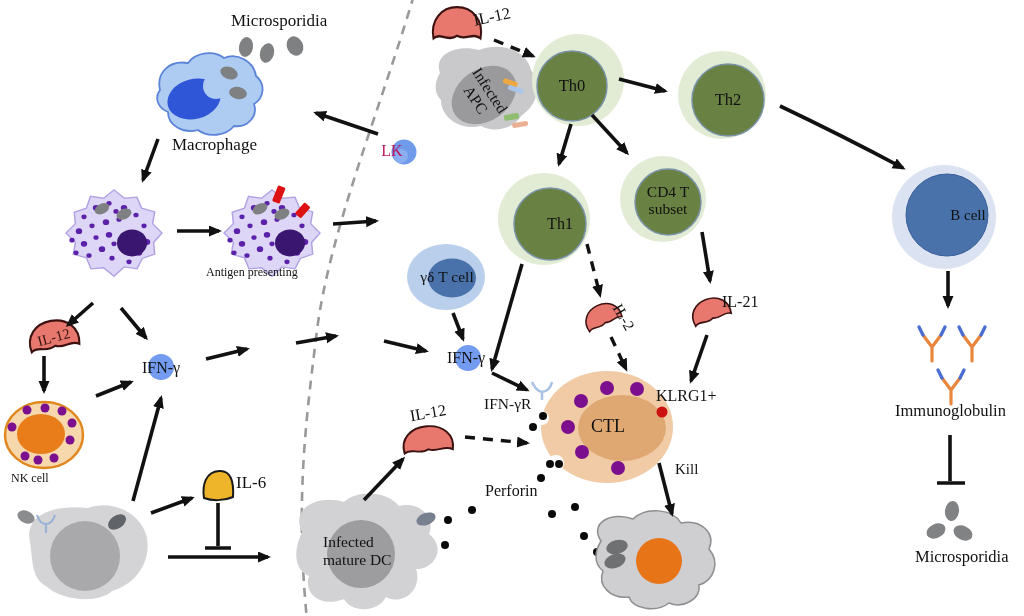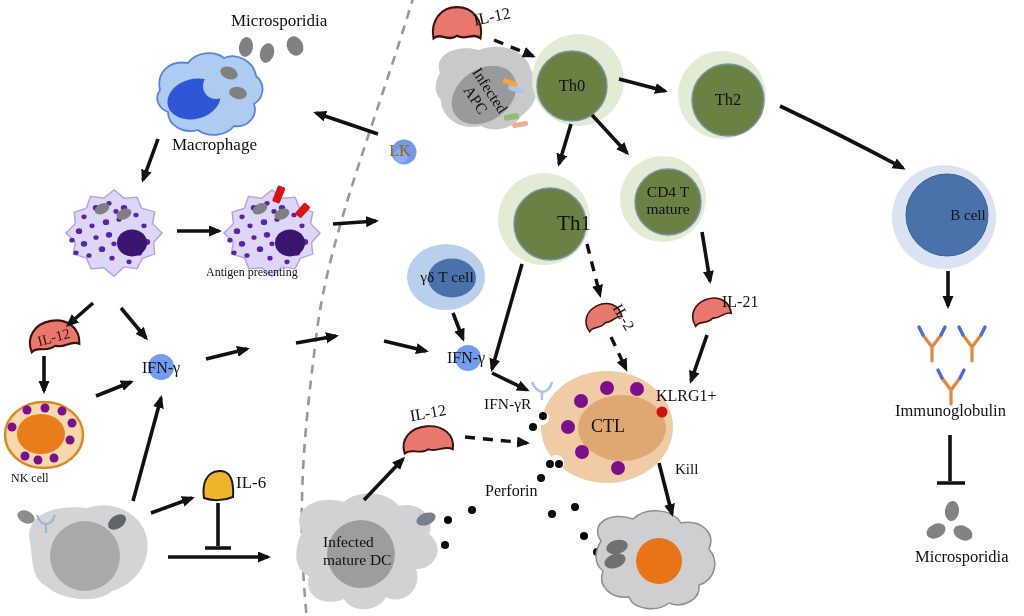--- a/index.html
+++ b/index.html
@@ -276,29 +276,29 @@
   <path class="tbar" d="M950,435 V481 M937,483 H965"></path>
 </svg>
 
 <div class="lbl" style="left:231px;top:12px;font-size:17px">Microsporidia</div>
 <div class="lbl" style="left:172px;top:136px;font-size:17px">Macrophage</div>
 <div class="lbl" style="left:206px;top:266px;font-size:12px">Antigen presenting</div>
 <div class="lbl lbl-c" style="left:54px;top:338px;font-size:14.5px;color:#33120f;transform:translate(-50%,-50%) rotate(-15deg)">IL-12</div>
 <div class="lbl lbl-c" style="left:161px;top:368px">IFN-γ</div>
 <div class="lbl" style="left:11px;top:472px;font-size:12px">NK cell</div>
 <div class="lbl" style="left:236px;top:474px;font-size:17px">IL-6</div>
-<div class="lbl lbl-c" style="left:400px;top:151px;color:#a16207">LK</div>
+<div class="lbl lbl-c" style="left:392px;top:151px;color:#be185d">LK</div>
 <div class="lbl lbl-c" style="left:492px;top:17px;font-size:16.5px;transform:translate(-50%,-50%) rotate(-12deg)">IL-12</div>
 <div class="lbl lbl-c pre" style="left:483px;top:95px;font-size:15.5px;transform:translate(-50%,-50%) rotate(57deg)">Infected
 APC</div>
 <div class="lbl lbl-c" style="left:572px;top:86px;font-size:16.5px">Th0</div>
 <div class="lbl lbl-c" style="left:728px;top:100px;font-size:16.5px">Th2</div>
-<div class="lbl lbl-c" style="left:574px;top:224px;font-size:21px">Th1</div>
+<div class="lbl lbl-c" style="left:560px;top:224px;font-size:16px">Th1</div>
 <div class="lbl lbl-c pre" style="left:668px;top:200px;font-size:15.5px">CD4 T
-mature</div>
+subset</div>
 <div class="lbl lbl-c" style="left:447px;top:277px;font-size:15.5px">γδ T cell</div>
 <div class="lbl lbl-c" style="left:466px;top:358px">IFN-γ</div>
 <div class="lbl lbl-c" style="left:624px;top:317px;font-size:15.5px;transform:translate(-50%,-50%) rotate(60deg)">IL-2</div>
 <div class="lbl" style="left:722px;top:293px">IL-21</div>
 <div class="lbl" style="left:656px;top:387px">KLRG1+</div>
 <div class="lbl" style="left:484px;top:395px;font-size:15.5px">IFN-γR</div>
 <div class="lbl lbl-c" style="left:608px;top:427px;font-size:18px">CTL</div>
 <div class="lbl lbl-c" style="left:428px;top:413px;transform:translate(-50%,-50%) rotate(-10deg)">IL-12</div>
 <div class="lbl" style="left:485px;top:482px">Perforin</div>
 <div class="lbl" style="left:675px;top:461px;font-size:15px">Kill</div>

